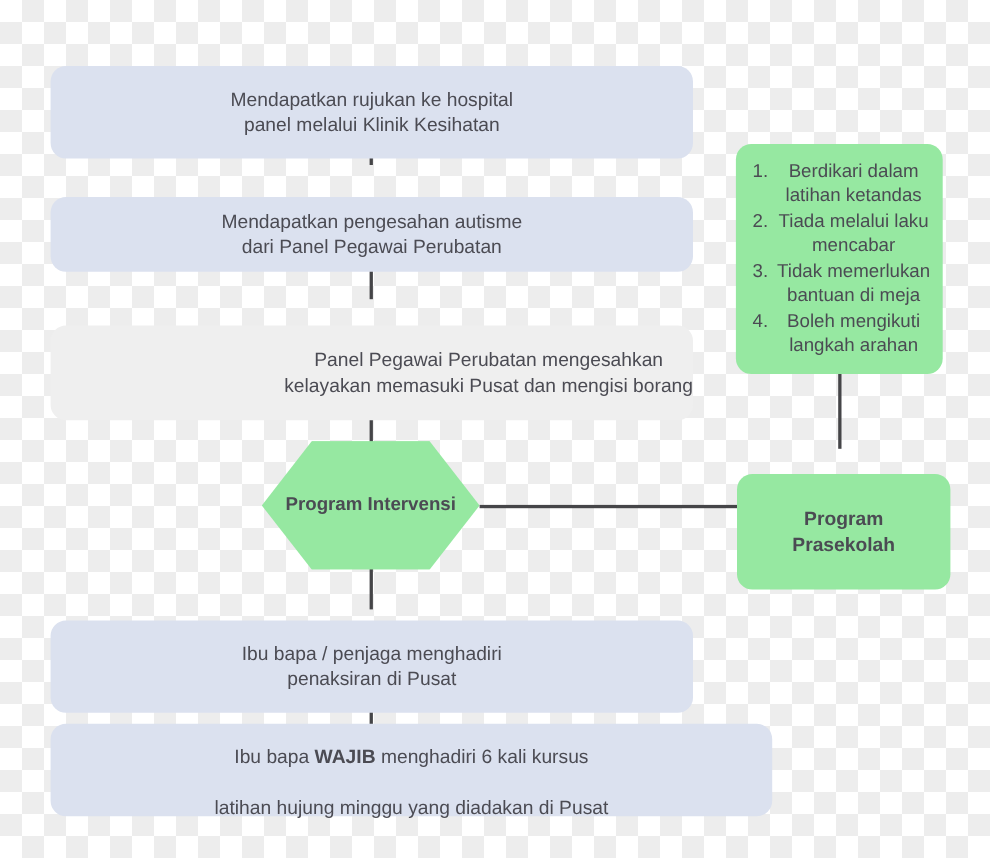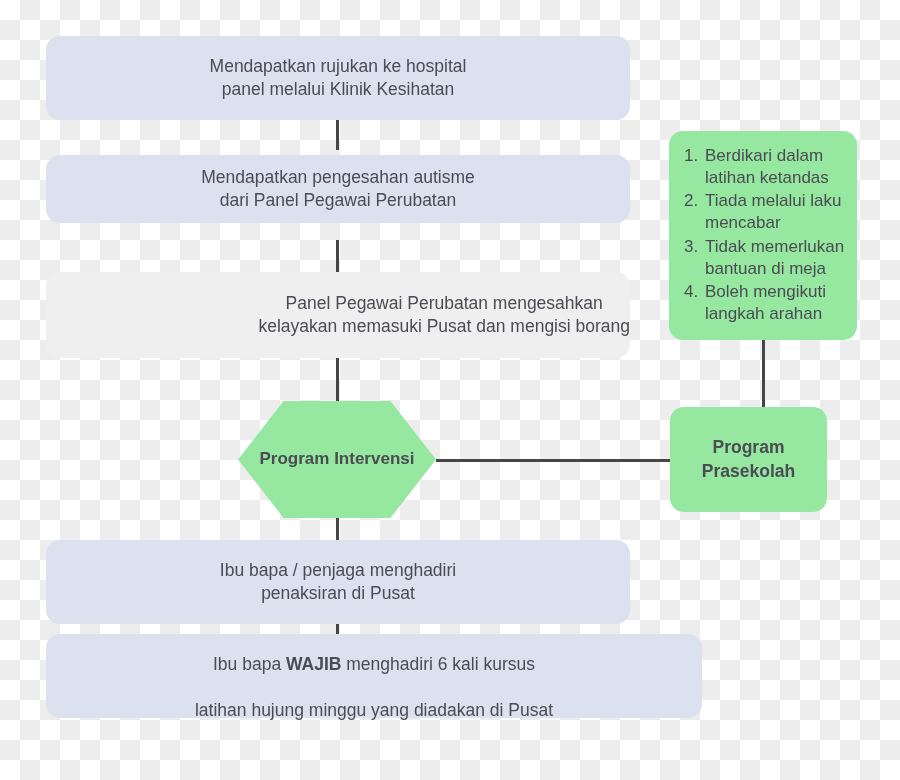--- a/index.html
+++ b/index.html
@@ -32,20 +32,21 @@
     position: absolute;
     box-sizing: border-box;
     display: flex;
     align-items: center;
     justify-content: center;
     text-align: center;
     border-radius: 14px;
     color: #4b4b53;
     line-height: 1.32;
     z-index: 3;
+    margin-top: 24px;
   }
 
   .node .label {
     white-space: pre-line;
     display: block;
   }
 
   .node-blue {
     background: #dbe1ef;
     font-size: 17.5px;
@@ -73,20 +74,21 @@
     z-index: 3;
     display: flex;
     align-items: center;
   }
   .list-card ol {
     margin: 0;
     padding: 0 10px 0 34px;
     font-size: 17px;
     line-height: 1.30;
     list-style-position: outside;
+    text-align: center;
   }
   .list-card ol li {
     margin: 0 0 1px 0;
     padding-left: 2px;
   }
 
   
   .hexagon {
     position: absolute;
     background: #96e8a1;
@@ -148,21 +150,21 @@
       <li>Tidak memerlukan bantuan di meja</li>
       <li>Boleh mengikuti langkah arahan</li>
     </ol>
   </div>
 
   <div class="hexagon" style="left:238px; top:401px; width:198px; height:117px;">
     <span class="label">Program
 Intervensi</span>
   </div>
 
-  <div class="node node-green" style="left:670px; top:407px; width:157px; height:105px;">
+  <div class="node node-green" style="left:670px; top:407px; width:194px; height:105px;">
     <span class="label">Program
 Prasekolah</span>
   </div>
 
   <div class="node node-blue" style="left:46px; top:540px; width:584px; height:84px;">
     <span class="label">Ibu bapa / penjaga menghadiri
 penaksiran di Pusat</span>
   </div>
 
   <div class="node node-blue" style="left:46px; top:634px; width:656px; height:84px;">

